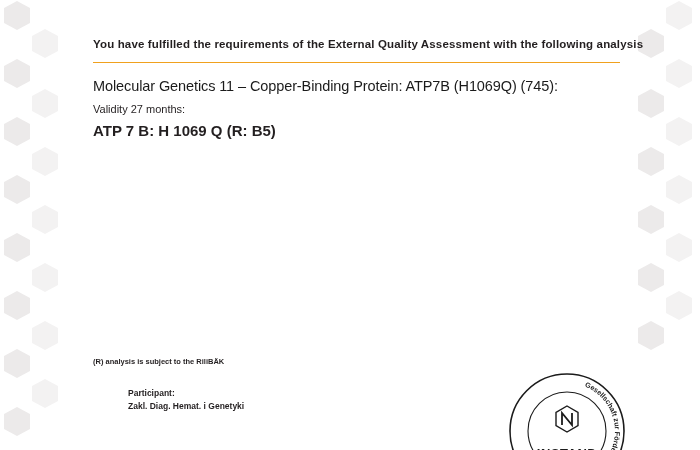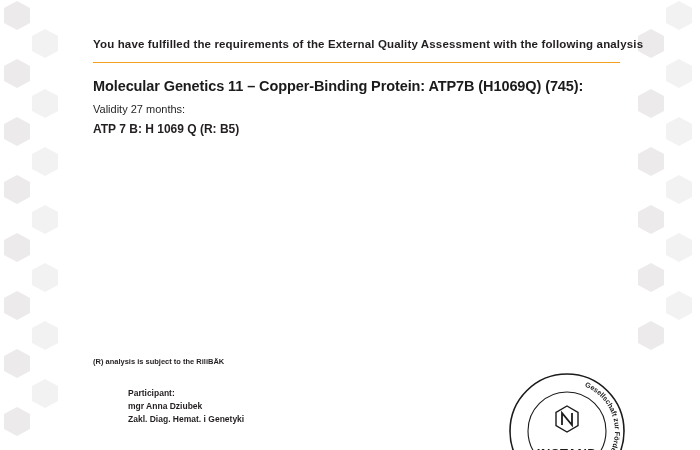--- a/index.html
+++ b/index.html
@@ -83,38 +83,38 @@
     height: 1px;
     background: #f0a11e;
   }
 
   .analysis-title {
     position: absolute;
     top: 78px;
     left: 93px;
     right: 40px;
     font-size: 14.5px;
-    font-weight: bold;
+    font-weight: normal;
     color: #1b1b1b;
     letter-spacing: -0.1px;
   }
 
   .validity {
     position: absolute;
     top: 103px;
     left: 93px;
     font-size: 11px;
     color: #231f20;
   }
 
   .method-line {
     position: absolute;
     top: 122px;
     left: 93px;
-    font-size: 12px;
+    font-size: 15px;
     font-weight: bold;
     color: #231f20;
   }
 
   .footnote {
     position: absolute;
     top: 357px;
     left: 93px;
     font-size: 7.5px;
     font-weight: bold;
@@ -200,21 +200,20 @@
   <div class="analysis-title">Molecular Genetics 11 – Copper-Binding Protein: ATP7B (H1069Q) (745):</div>
 
   <div class="validity">Validity 27 months:</div>
 
   <div class="method-line">ATP 7 B: H 1069 Q (R: B5)</div>
 
   <div class="footnote">(R) analysis is subject to the RiliBÄK</div>
 
   <div class="participant">
     <div>Participant:</div>
-    <div>mgr Anna Dziubek</div>
     <div>Zakl. Diag. Hemat. i Genetyki</div>
   </div>
 
   <div class="seal">
     <svg width="122" height="122" viewBox="0 0 122 122" aria-hidden="true">
       <defs>
         <path id="ringpath" d="M 61,61 m 0,-48 a 48,48 0 1,1 -0.1,0" fill="none"></path>
       </defs>
       <circle cx="61" cy="61" r="57" fill="none" stroke="#1b1b1b" stroke-width="1.6"></circle>
       <circle cx="61" cy="61" r="39" fill="none" stroke="#1b1b1b" stroke-width="1.1"></circle>

